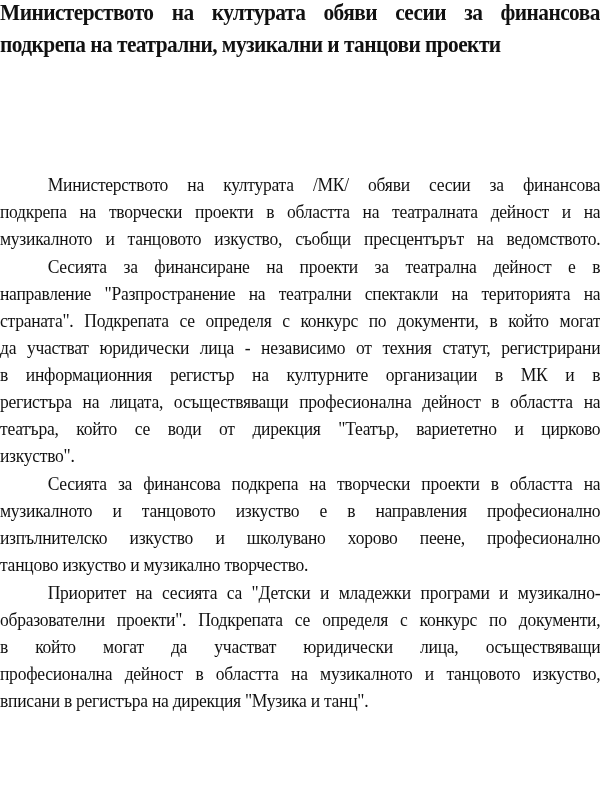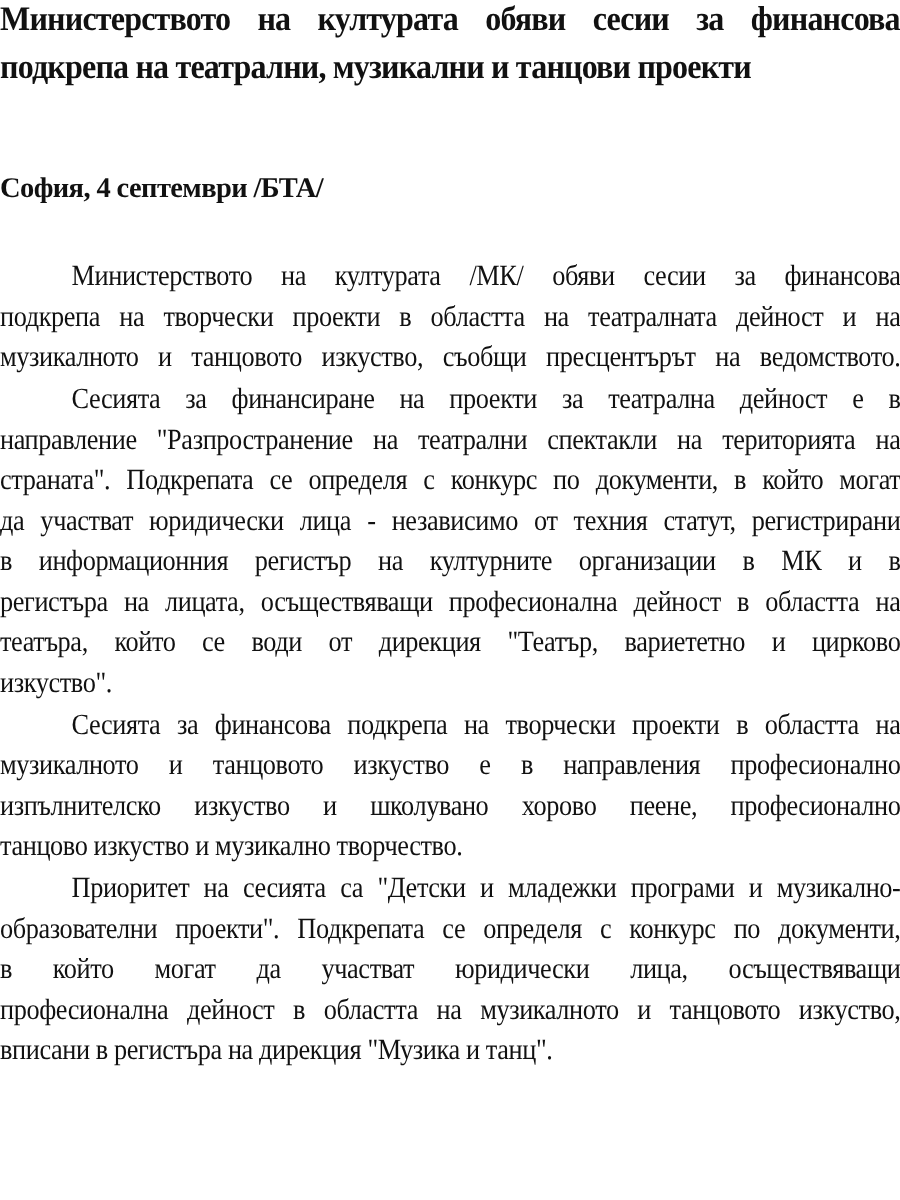--- a/index.html
+++ b/index.html
@@ -29,21 +29,20 @@
   .sig { font-weight: bold; font-size: 19px; letter-spacing: -0.4px; }
 </style>
 </head>
 <body>
 
 <div class="page">
 
   <div class="line title" style="top:0px;">Министерството на културата обяви сесии за финансова</div>
   <div class="line title last" style="top:32px;">подкрепа на театрални, музикални и танцови проекти</div>
 
-  <div class="line dateline last" style="top:115px;">София, 4 септември /БТА/</div>
 
   <div>
     <div class="line body indent" style="top:174px;">Министерството на културата /МК/ обяви сесии за финансова</div>
     <div class="line body" style="top:201px;">подкрепа на творчески проекти в областта на театралната дейност и на</div>
     <div class="line body" style="top:228px;">музикалното и танцовото изкуство, съобщи пресцентърът на ведомството.</div>
   </div>
 
   <div>
     <div class="line body indent" style="top:256px;">Сесията за финансиране на проекти за театрална дейност е в</div>
     <div class="line body" style="top:283px;">направление "Разпространение на театрални спектакли на територията на</div>

